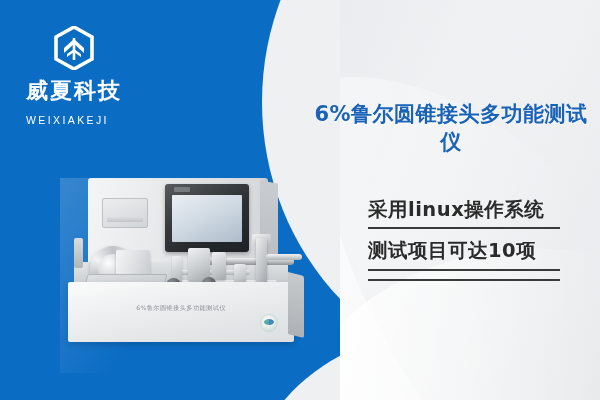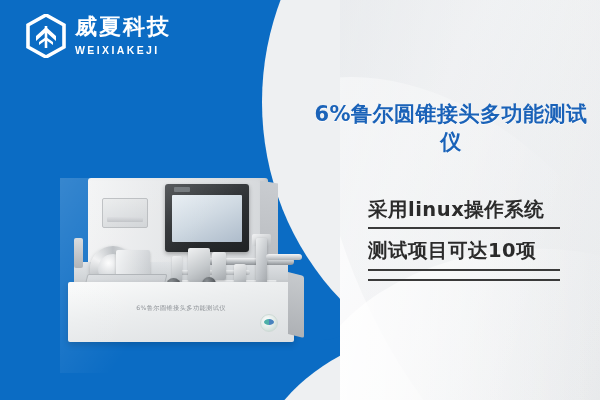--- a/index.html
+++ b/index.html
@@ -55,30 +55,30 @@
   }
 
   
   .watermark{
     position:absolute;left:24px;top:104px;
     font-size:15px;letter-spacing:14px;font-weight:700;
     color:rgba(255,255,255,.16);white-space:nowrap;
   }
 
   
-  .logo{position:absolute;left:26px;top:14px;display:flex;align-items:center;gap:9px;}
+  .logo{position:absolute;left:26px;top:26px;display:flex;align-items:center;gap:9px;flex-direction:column;}
   .logo-mark{width:40px;height:44px;flex:0 0 auto;}
   .logo-text{display:flex;flex-direction:column;justify-content:center;}
   .logo-cn{
     font-size:22px;font-weight:700;color:#fff;letter-spacing:2px;line-height:1.05;
     font-family:"DejaVu Sans","Liberation Sans",sans-serif;
   }
   .logo-en{
-    font-size:10.5px;font-weight:700;color:#fff;letter-spacing:2.4px;
-    line-height:1.1;margin-top:7px;
+    font-size:10.5px;font-weight:400;color:#fff;letter-spacing:2.4px;
+    line-height:1.1;margin-top:13px;
   }
 
   
   .badge{
     position:absolute;left:381px;top:53px;
     padding:5px 17px 6px;border-radius:20px;background:#1569bd;
     color:#fff;font-size:15px;font-weight:700;letter-spacing:1px;
     font-family:"DejaVu Sans","Liberation Sans",sans-serif;
     box-shadow:0 1px 2px rgba(0,0,0,.12);
   }

